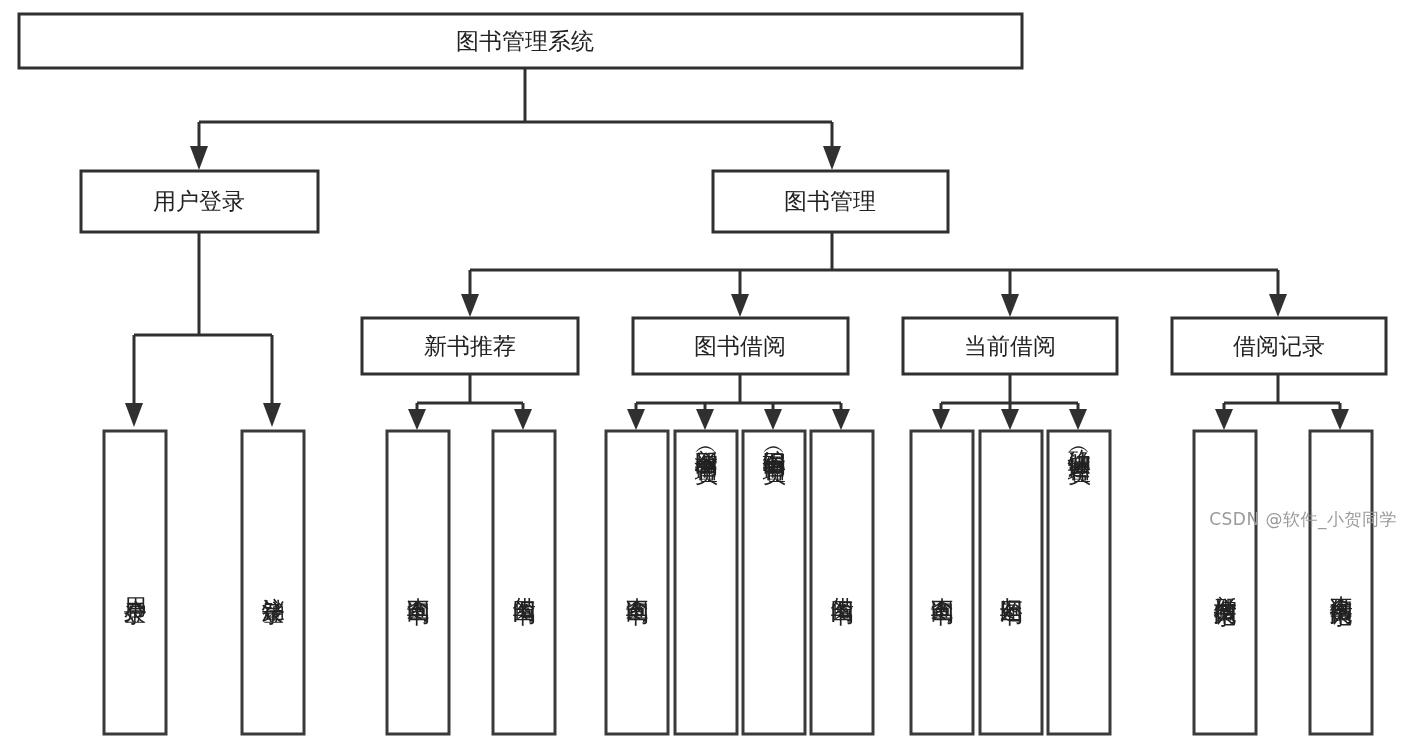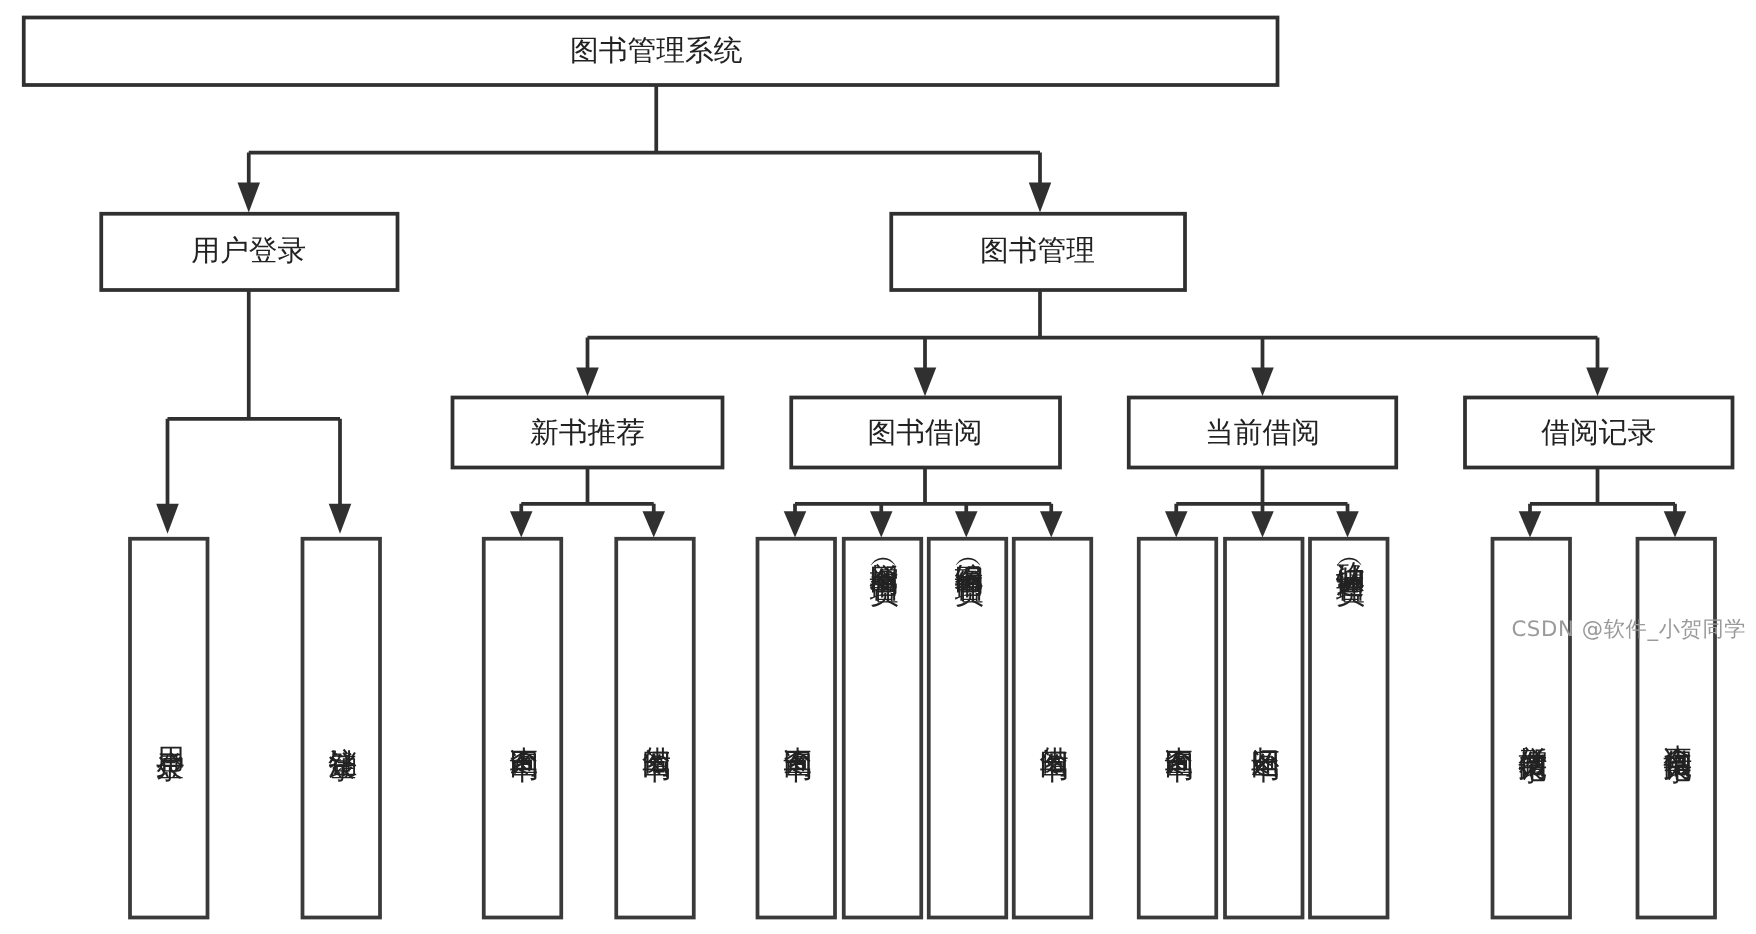--- a/index.html
+++ b/index.html
@@ -67,21 +67,21 @@
     font-family: "DejaVu Sans", "Liberation Sans", sans-serif;
     font-size: 23px;
     line-height: 1.28;
     color: #222222;
     letter-spacing: 2px;
     white-space: nowrap;
   }
   .watermark {
     position: absolute;
     right: 8px;
-    bottom: 22px;
+    bottom: 6px;
     font-family: "DejaVu Sans", "Liberation Sans", sans-serif;
     font-size: 17px;
     color: #9a9a9a;
     letter-spacing: 0.5px;
     white-space: nowrap;
   }
 </style>
 </head>
 <body>
 

